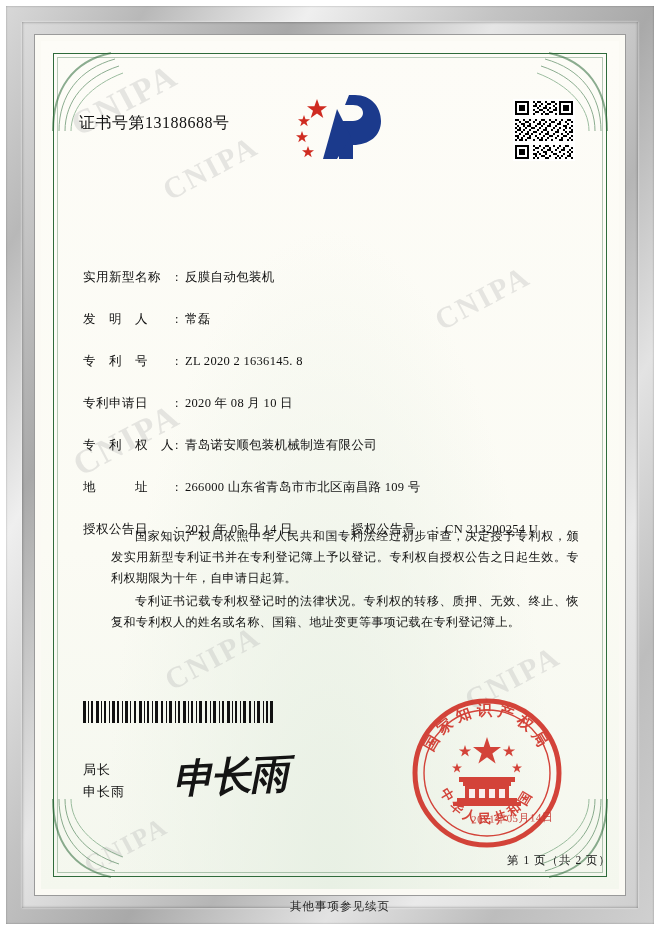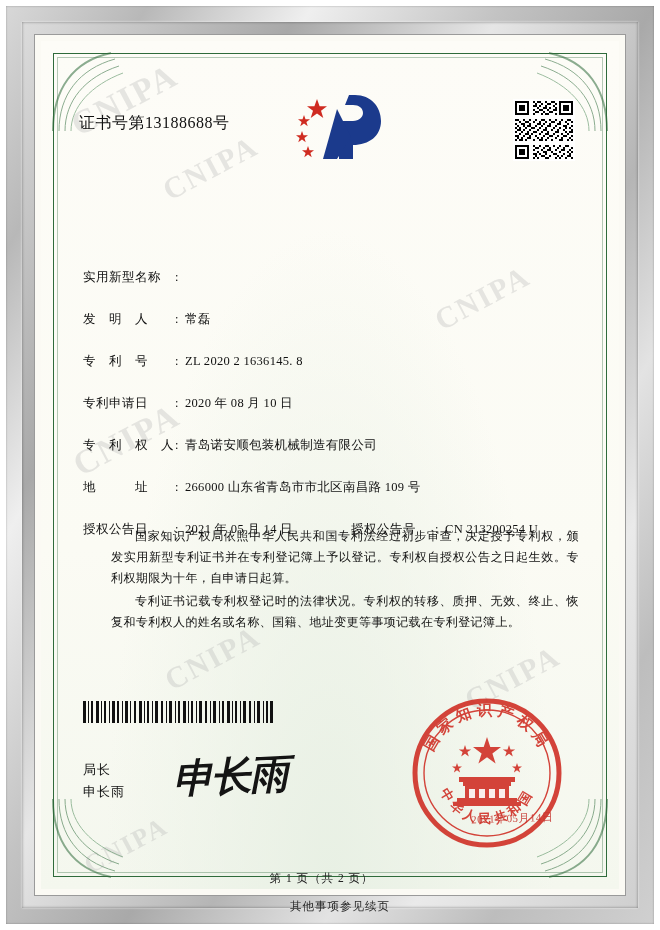--- a/index.html
+++ b/index.html
@@ -218,26 +218,25 @@
     right: 66px; top: 770px;
     font-size: 11px;
     color: #c6342e;
     letter-spacing: .5px;
     transform: rotate(-2deg);
     opacity: .9;
   }
 
   .page-no {
     position: absolute;
-    left: 0; right: 17px; top: 812px;
-    text-align: center;
+    left: 0; right: 8px; top: 812px;
+    text-align: right;
     font-size: 11.5px;
     color: #222;
     letter-spacing: 1px;
-    margin-top: 18px;
   }
 
   .footer-note {
     position: absolute;
     left: 0; right: 0; bottom: 16px;
     text-align: center;
     font-size: 11.5px;
     color: #2a2a2a;
     letter-spacing: 1px;
     padding-left: 20px;
@@ -501,20 +500,21 @@
           </g>
         </svg>
       </div>
 
 
       <div class="fields">
 
         <div class="field-row">
           <span class="field-label">实用新型名称</span>
           <span class="field-colon">:</span>
+          <span class="field-value">反膜自动包装机</span>
         </div>
 
         <div class="field-row">
           <span class="field-label">发　明　人</span>
           <span class="field-colon">:</span>
           <span class="field-value">常磊</span>
         </div>
 
         <div class="field-row">
           <span class="field-label">专　利　号</span>

